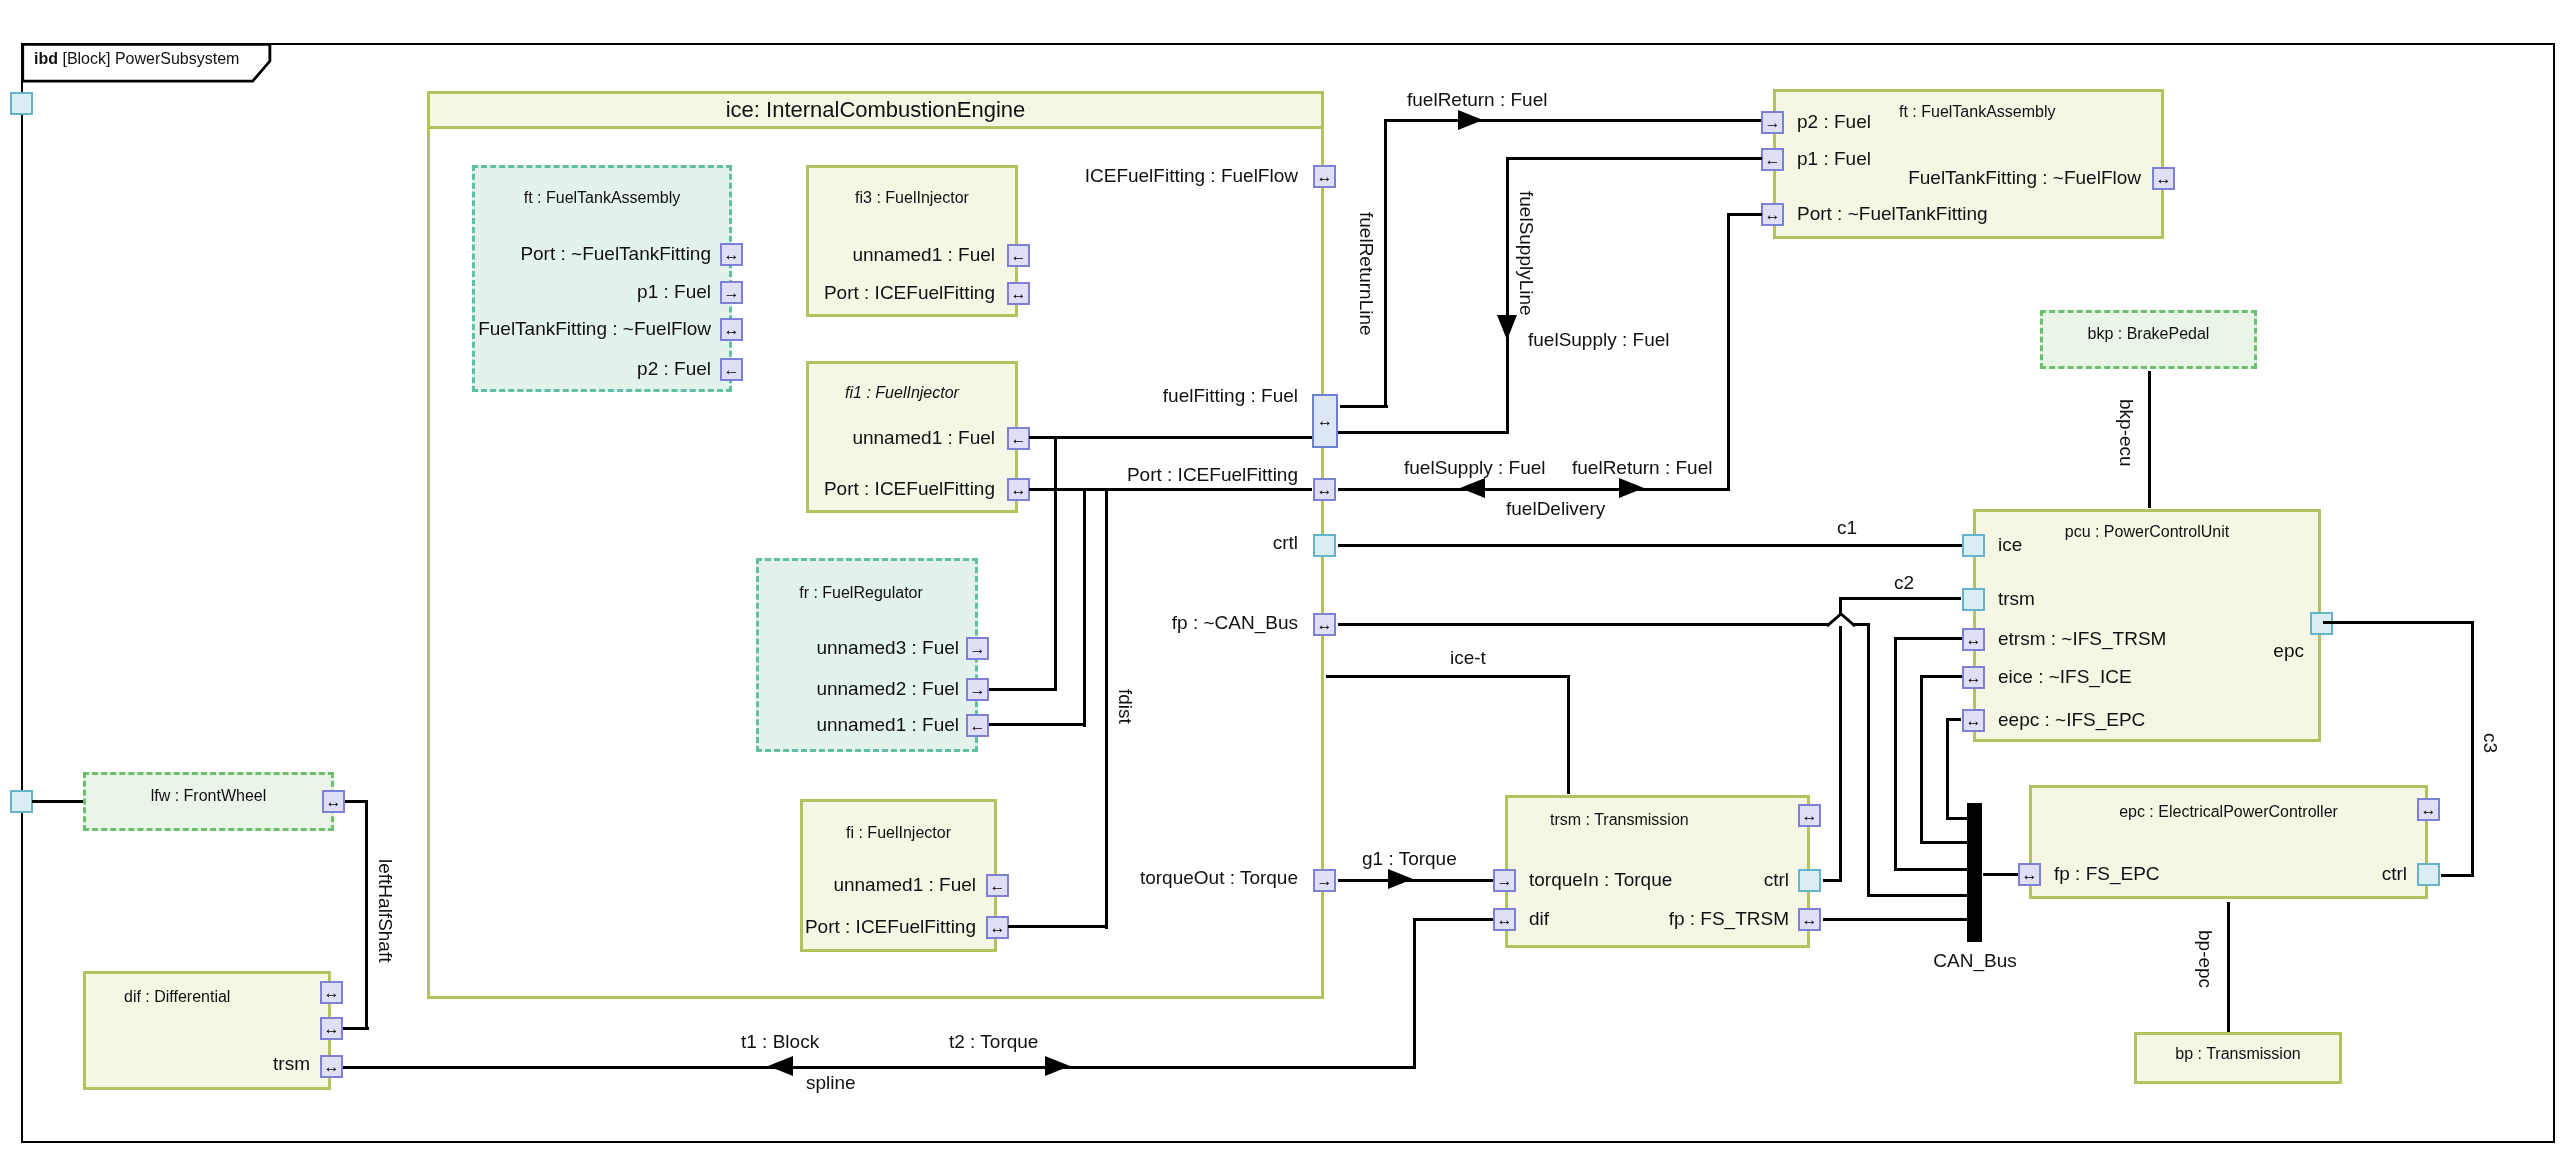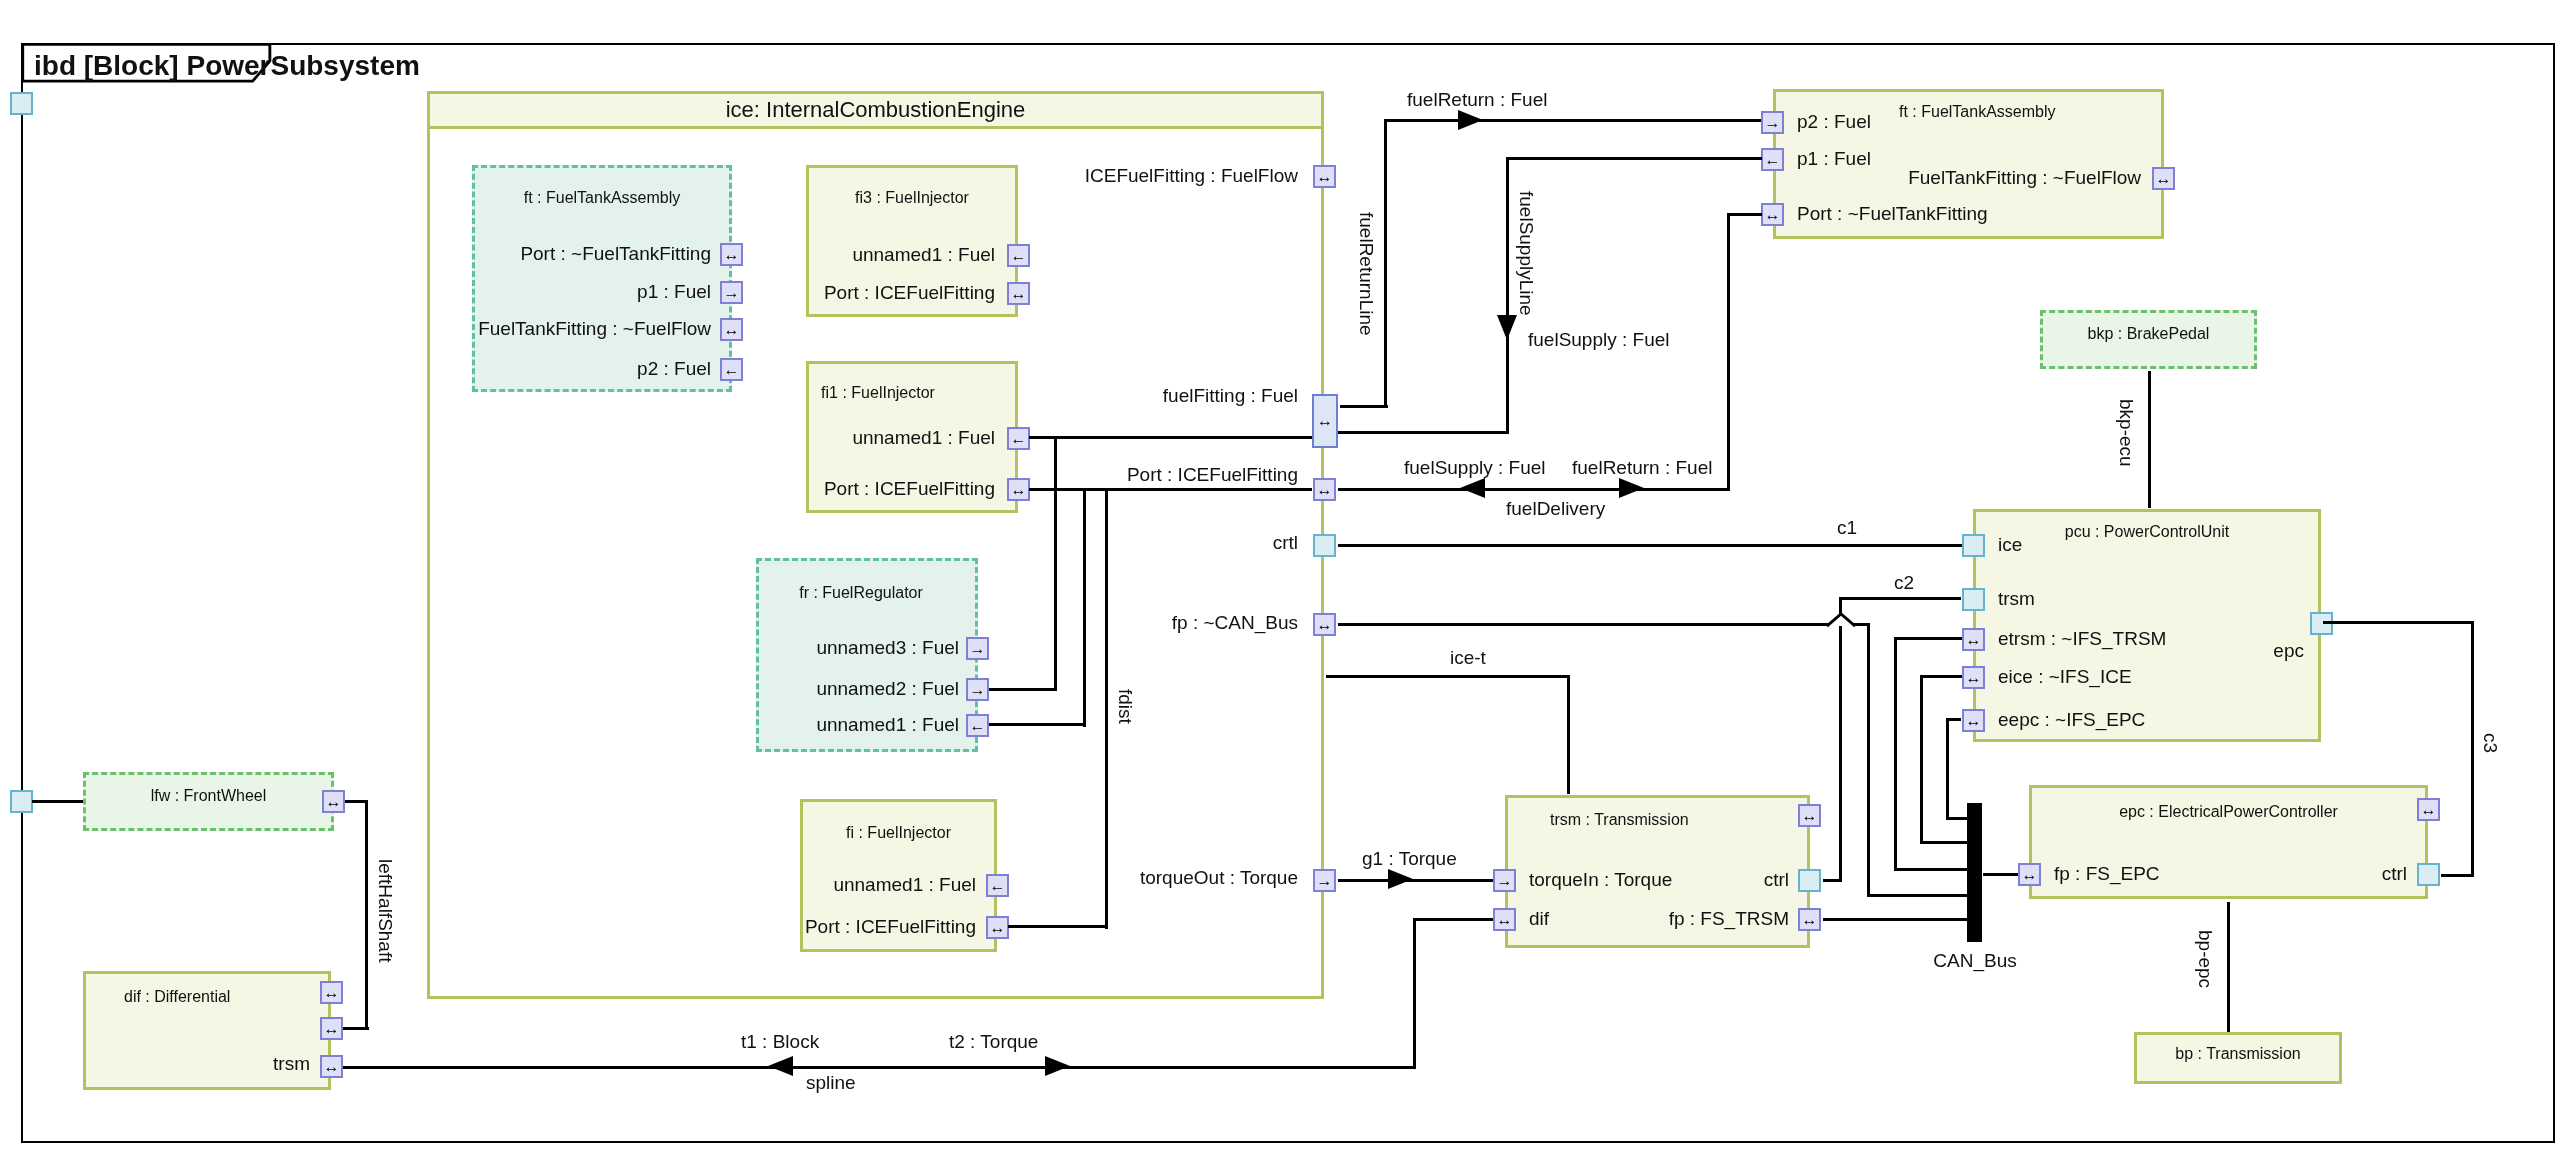--- a/index.html
+++ b/index.html
@@ -39,21 +39,21 @@
 </style>
 </head>
 <body>
 
 <div id="canvas">
 
   <div style="position:absolute;left:21px;top:43px;width:2534px;height:1100px;border:2.9px solid #000;box-sizing:border-box;"></div>
   <svg style="position:absolute;left:21px;top:43px;" width="252" height="40" viewBox="0 0 264 42">
     <path d="M1.5,40 L1.5,1.5 L261,1.5 L261,19 L243,40 Z" fill="#ffffff" stroke="#000" stroke-width="3"></path>
   </svg>
-  <div class="t" style="left:34px;top:50px;font-size:28px;font-weight:bold;">
+  <div class="t" style="left:34px;top:50px;font-size:16px;">
     <b>ibd</b><span> [Block] PowerSubsystem</span>
   </div>
   <div class="port plain" style="left:9.5px;top:92px;"></div>
   <div class="port plain" style="left:9.5px;top:790px;"></div>
 
   <div class="blk hollow" style="left:427px;top:91px;width:897px;height:908px;">
     <div class="hdr">ice: InternalCombustionEngine</div>
   </div>
 
   <div class="blk teal" style="left:472px;top:165px;width:260px;height:227px;"></div>
@@ -68,21 +68,21 @@
   <div class="port gl" style="left:720px;top:358px;"></div>
 
   <div class="blk" style="left:806px;top:165px;width:212px;height:152px;"></div>
   <div class="bt ctr" style="left:806px;top:189px;width:212px;">fi3 : FuelInjector</div>
   <div class="t ra" style="right:1581px;top:244px;">unnamed1 : Fuel</div>
   <div class="port gl" style="left:1007px;top:244px;"></div>
   <div class="t ra" style="right:1581px;top:282px;">Port : ICEFuelFitting</div>
   <div class="port gio" style="left:1007px;top:282px;"></div>
 
   <div class="blk" style="left:806px;top:361px;width:212px;height:152px;"></div>
-  <div class="bt ctr" style="left:772px;top:384px;width:212px;">fi1 : FuelInjector</div>
+  <div class="bt ctr" style="left:796px;top:384px;width:212px;font-style:italic;">fi1 : FuelInjector</div>
   <div class="t ra" style="right:1581px;top:427px;">unnamed1 : Fuel</div>
   <div class="port gl" style="left:1007px;top:427px;"></div>
   <div class="t ra" style="right:1581px;top:478px;">Port : ICEFuelFitting</div>
   <div class="port gio" style="left:1007px;top:478px;"></div>
 
   <div class="blk teal" style="left:756px;top:558px;width:222px;height:194px;"></div>
   <div class="bt ctr" style="left:756px;top:584px;width:210px;">fr : FuelRegulator</div>
   <div class="t ra" style="right:1617px;top:637px;">unnamed3 : Fuel</div>
   <div class="port gr" style="left:966px;top:637px;"></div>
   <div class="t ra" style="right:1617px;top:678px;">unnamed2 : Fuel</div>

